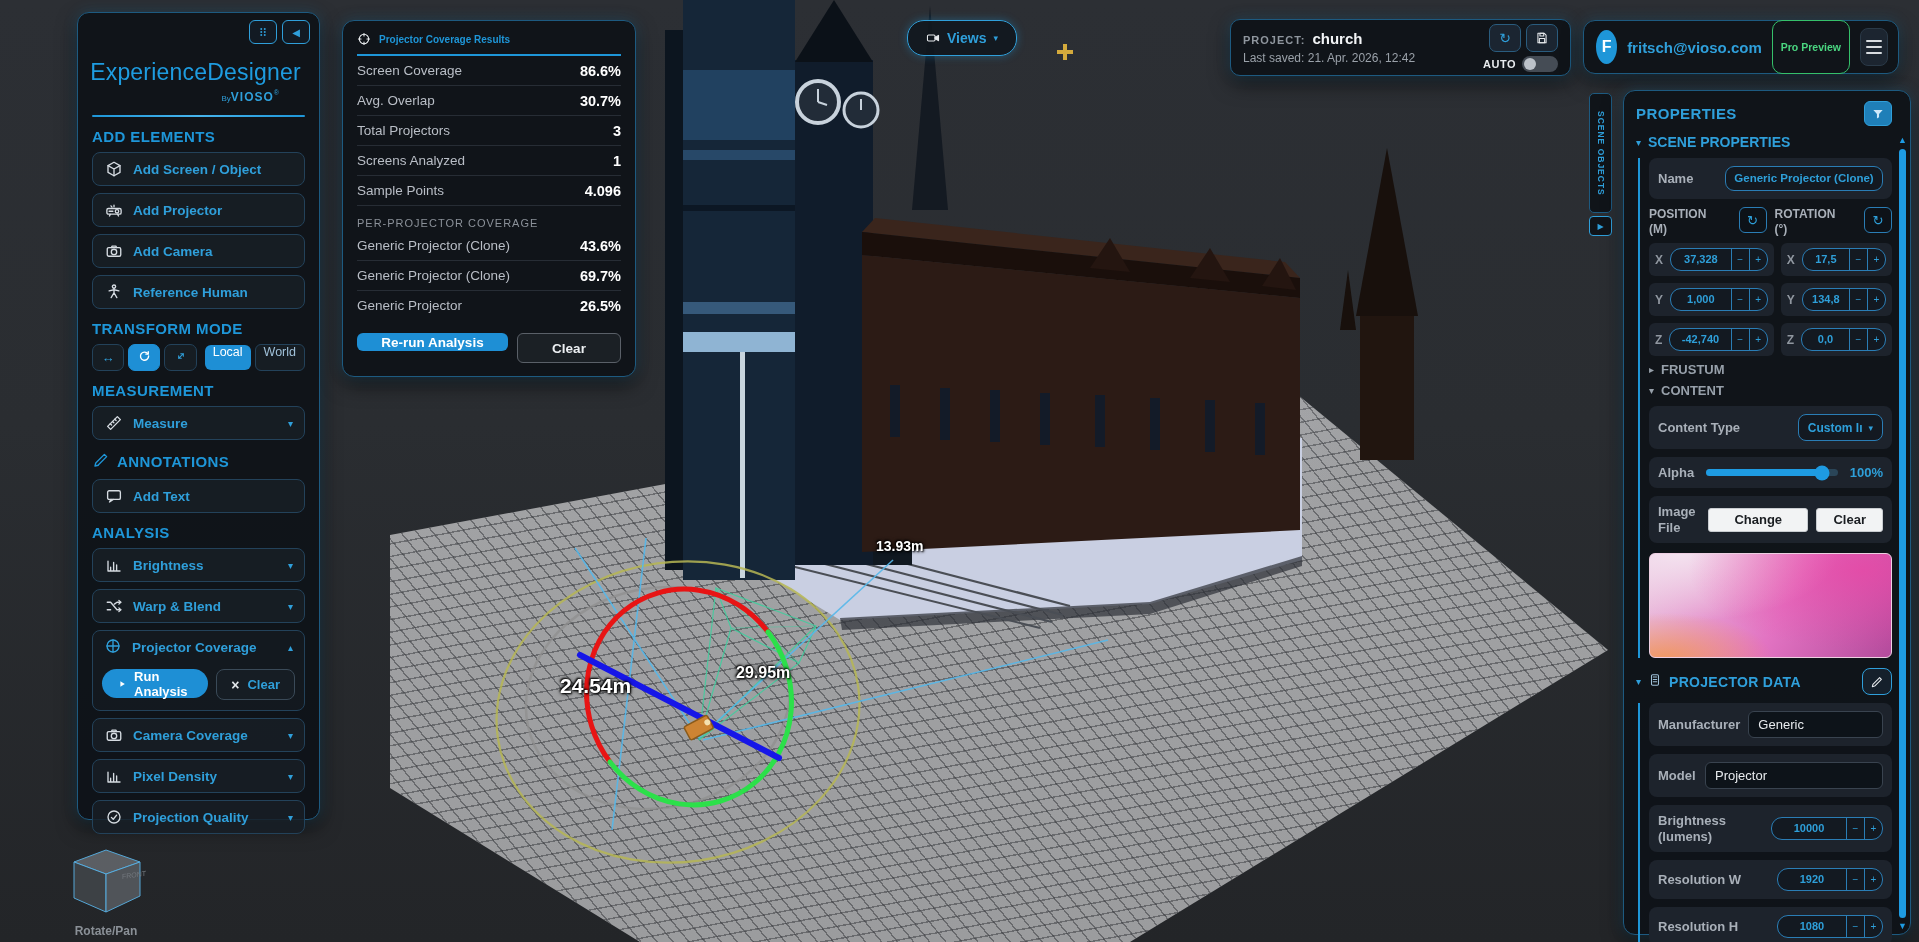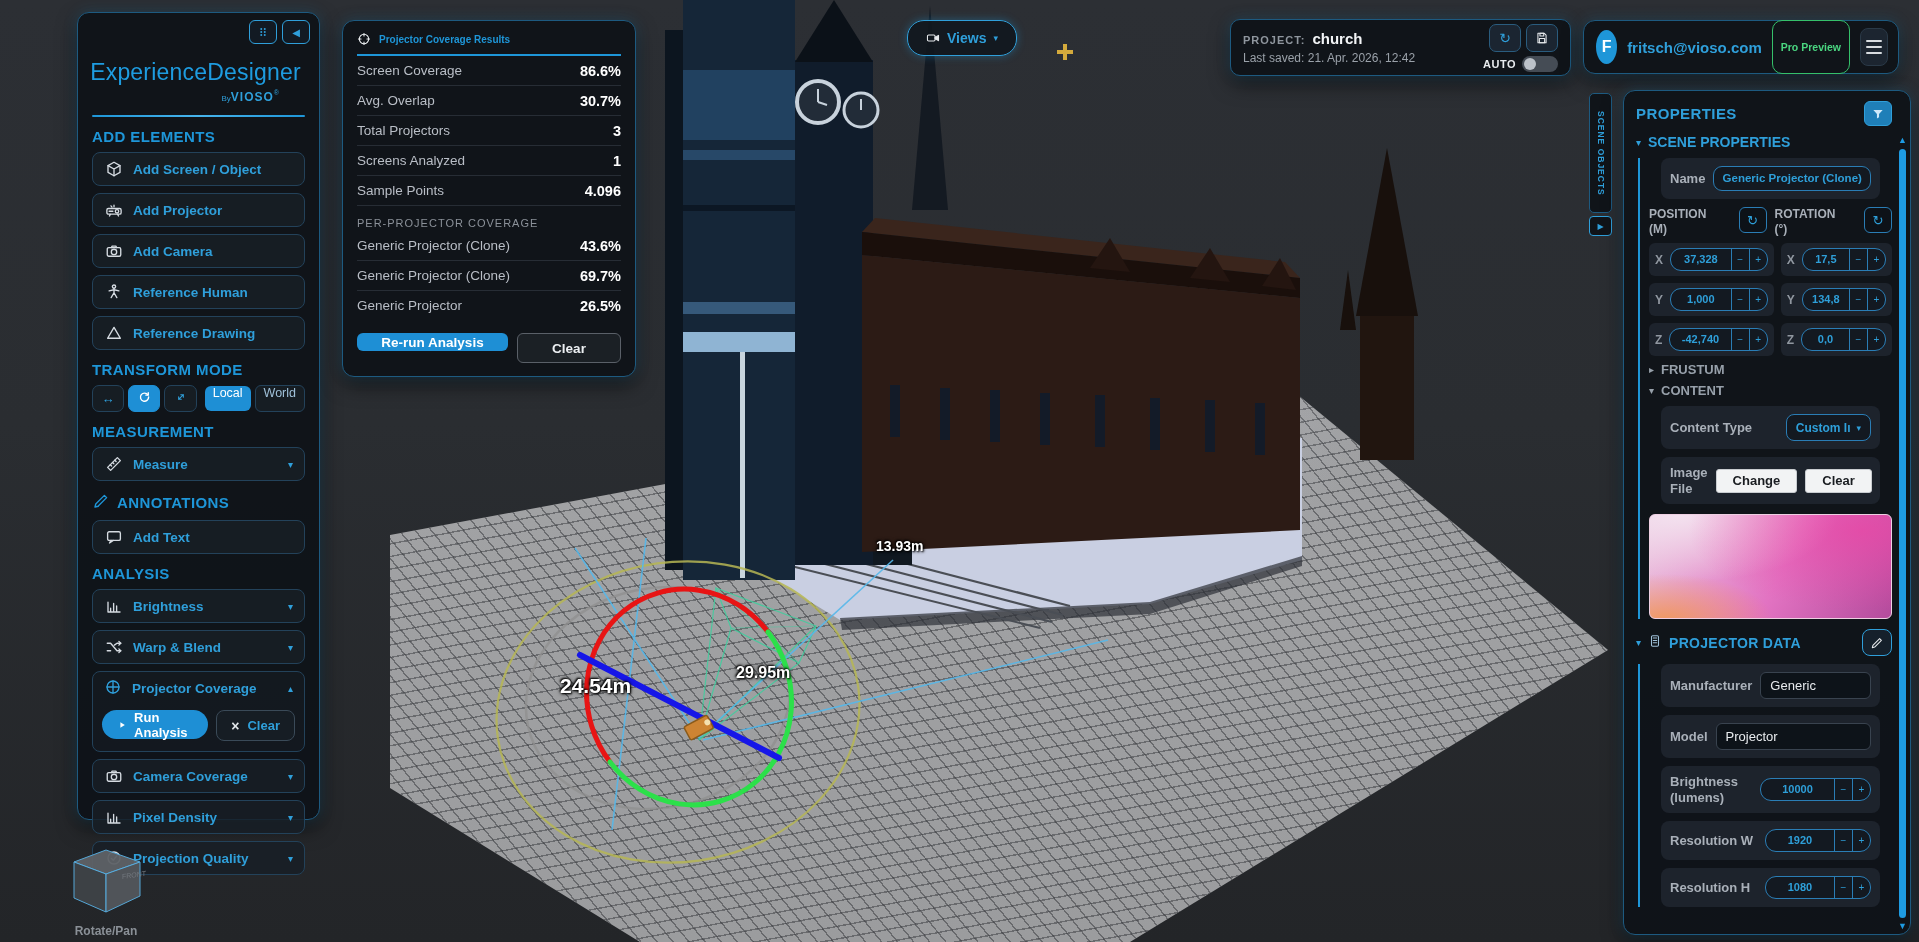--- a/index.html
+++ b/index.html
@@ -119,21 +119,21 @@
              background:rgba(14,18,24,.93);color:#2f9fda;font-size:8px;display:flex;align-items:center;justify-content:center;cursor:pointer;}
   .props-panel{left:1623px;top:90px;width:288px;height:845px;padding:10px 18px 10px 12px;box-sizing:border-box;}
   .props-head{display:flex;align-items:center;justify-content:space-between;margin-bottom:8px;}
   .props-title{color:#2f9fda;font-weight:800;font-size:15px;letter-spacing:.4px;}
   .filter-btn{width:26px;height:23px;border:1px solid #2f9fda;border-radius:6px;background:#1f7fb8;color:#cfe9fa;
               display:flex;align-items:center;justify-content:center;cursor:pointer;}
   .sec-head{display:flex;align-items:center;gap:7px;color:#2f9fda;font-weight:800;font-size:14px;margin:6px 0;cursor:pointer;}
   .sec-head .cr{font-size:10px;}
   .sec-head.gray{color:#97a0aa;font-size:13px;}
   .sec{border-left:2px solid #1e96d8;margin-left:2px;padding-left:9px;}
-  .prow{background:#1d232c;border-radius:8px;padding:8px 9px;display:flex;align-items:center;gap:8px;margin:8px 12px;}
+  .prow{background:#1d232c;border-radius:8px;padding:8px 9px;display:flex;align-items:center;gap:8px;margin:8px 0;}
   .plbl{color:#a9b0b9;font-weight:700;font-size:13px;}
   .pill-input{border:1.5px solid #2a7db5;border-radius:9px;color:#2e9fd9;font-weight:700;text-align:center;
               background:rgba(10,16,22,.5);cursor:text;}
   .name-input{margin-left:auto;width:156px;height:23px;line-height:23px;font-size:11.5px;}
   .posrot{display:grid;grid-template-columns:1fr 1fr;gap:8px;margin:8px 0 6px;}
   .pr-col{display:flex;align-items:flex-start;justify-content:space-between;}
   .pr-lbl{color:#a9b0b9;font-weight:800;font-size:12px;width:72px;line-height:1.25;}
   .reset-btn{width:26px;height:24px;border:1px solid #2a7db5;border-radius:6px;background:rgba(10,16,22,.4);
              color:#2e9fd9;font-size:13px;display:flex;align-items:center;justify-content:center;cursor:pointer;}
   .axis-grid{display:grid;grid-template-columns:1.12fr 1fr;gap:7px;}
@@ -322,28 +322,20 @@
     </div>
     <div class="sb-btn">
       <span class="ic">
           <svg class="i" viewBox="0 0 24 24">
             <circle cx="12" cy="4.8" r="2.2"></circle>
             <path d="M12 7v6M5.5 10.5L12 9l6.5 1.5M12 13l-3.8 6.5M12 13l3.8 6.5"></path>
           </svg>
         </span>
       <span>Reference Human</span>
     </div>
-    <div class="sb-btn">
-      <span class="ic">
-          <svg class="i" viewBox="0 0 24 24">
-            <path d="M12 4.5L20.5 19h-17z"></path>
-          </svg>
-        </span>
-      <span>Reference Drawing</span>
-    </div>
 
     <div class="heading">
         <span>TRANSFORM MODE</span>
       </div>
     <div class="tf-row">
       <div class="tf">
           <span>↔</span>
         </div>
       <div class="tf active">
         <span class="ic"><svg class="i sm" viewBox="0 0 24 24" style="stroke-width:2.4">
@@ -688,20 +680,28 @@
       </div>
 
       <div class="prow">
         <span class="plbl">Content Type</span>
         <div class="select-pill">
           <span>Custom Iı</span>
           <span style="font-size:9px">▾</span>
         </div>
       </div>
 
+      <div class="prow">
+        <span class="plbl">Alpha</span>
+        <div class="slider">
+            <div class="fill"></div>
+            <div class="thumb"></div>
+          </div>
+        <span class="alpha-val">100%</span>
+      </div>
 
       <div class="prow">
         <span class="plbl" style="width:42px;line-height:1.2">Image File</span>
         <button class="wbtn" style="flex:1">Change</button>
         <button class="wbtn">Clear</button>
       </div>
 
       <div class="preview"></div>
     </div>
 

